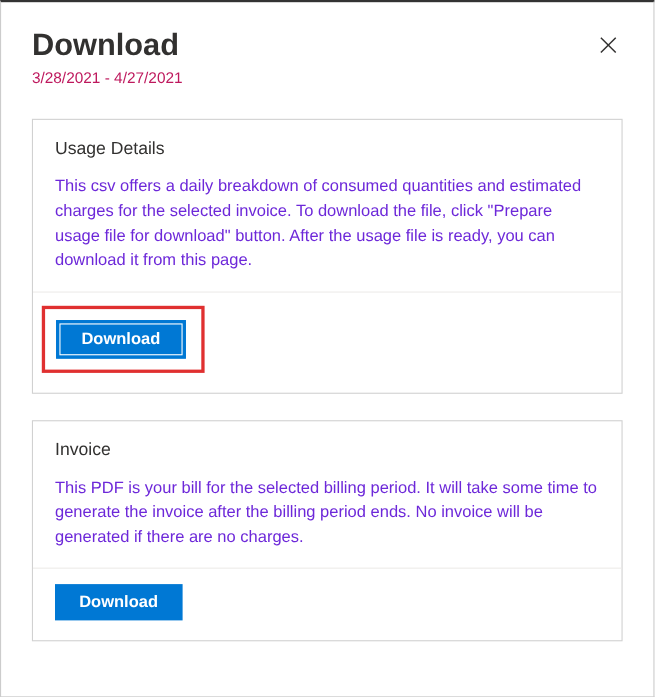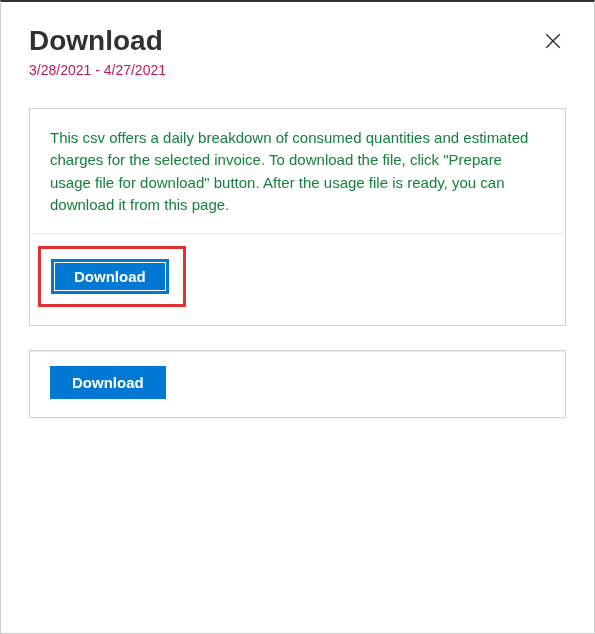--- a/index.html
+++ b/index.html
@@ -59,21 +59,21 @@
       padding: 18px 20px 16px 20px;
     }
     .card-title {
       font-size: 16px;
       font-weight: 400;
       color: #323130;
       margin-bottom: 14px;
     }
     .card-desc {
       font-size: 15px;
-      color: #15803d;
+      color: #6d28d9;
       line-height: 1.5;
     }
     .card-footer {
       border-top: 1px solid #edebe9;
       padding: 14px 20px 18px 20px;
     }
     .download-btn {
       background: #0078d4;
       color: #ffffff;
       border: none;
@@ -108,26 +108,31 @@
   <button class="close-btn">
     <svg viewBox="0 0 16 16" fill="none" stroke="currentColor" stroke-width="1.2">
       <line x1="2" y1="2" x2="14" y2="14"></line>
       <line x1="14" y1="2" x2="2" y2="14"></line>
     </svg>
   </button>
 </div>
 
 <div class="card">
   <div class="card-body">
+    <div class="card-title">Usage Details</div>
     <div class="card-desc">This csv offers a daily breakdown of consumed quantities and estimated charges for the selected invoice. To download the file, click "Prepare usage file for download" button. After the usage file is ready, you can download it from this page.</div>
   </div>
   <div class="card-footer">
     <span class="highlight-box">
       <button class="download-btn focused">Download</button>
     </span>
   </div>
 </div>
 
 <div class="card">
+  <div class="card-body">
+    <div class="card-title">Invoice</div>
+    <div class="card-desc">This PDF is your bill for the selected billing period. It will take some time to generate the invoice after the billing period ends. No invoice will be generated if there are no charges.</div>
+  </div>
   <div class="card-footer">
     <button class="download-btn">Download</button>
   </div>
 </div>
 
 </body></html>

